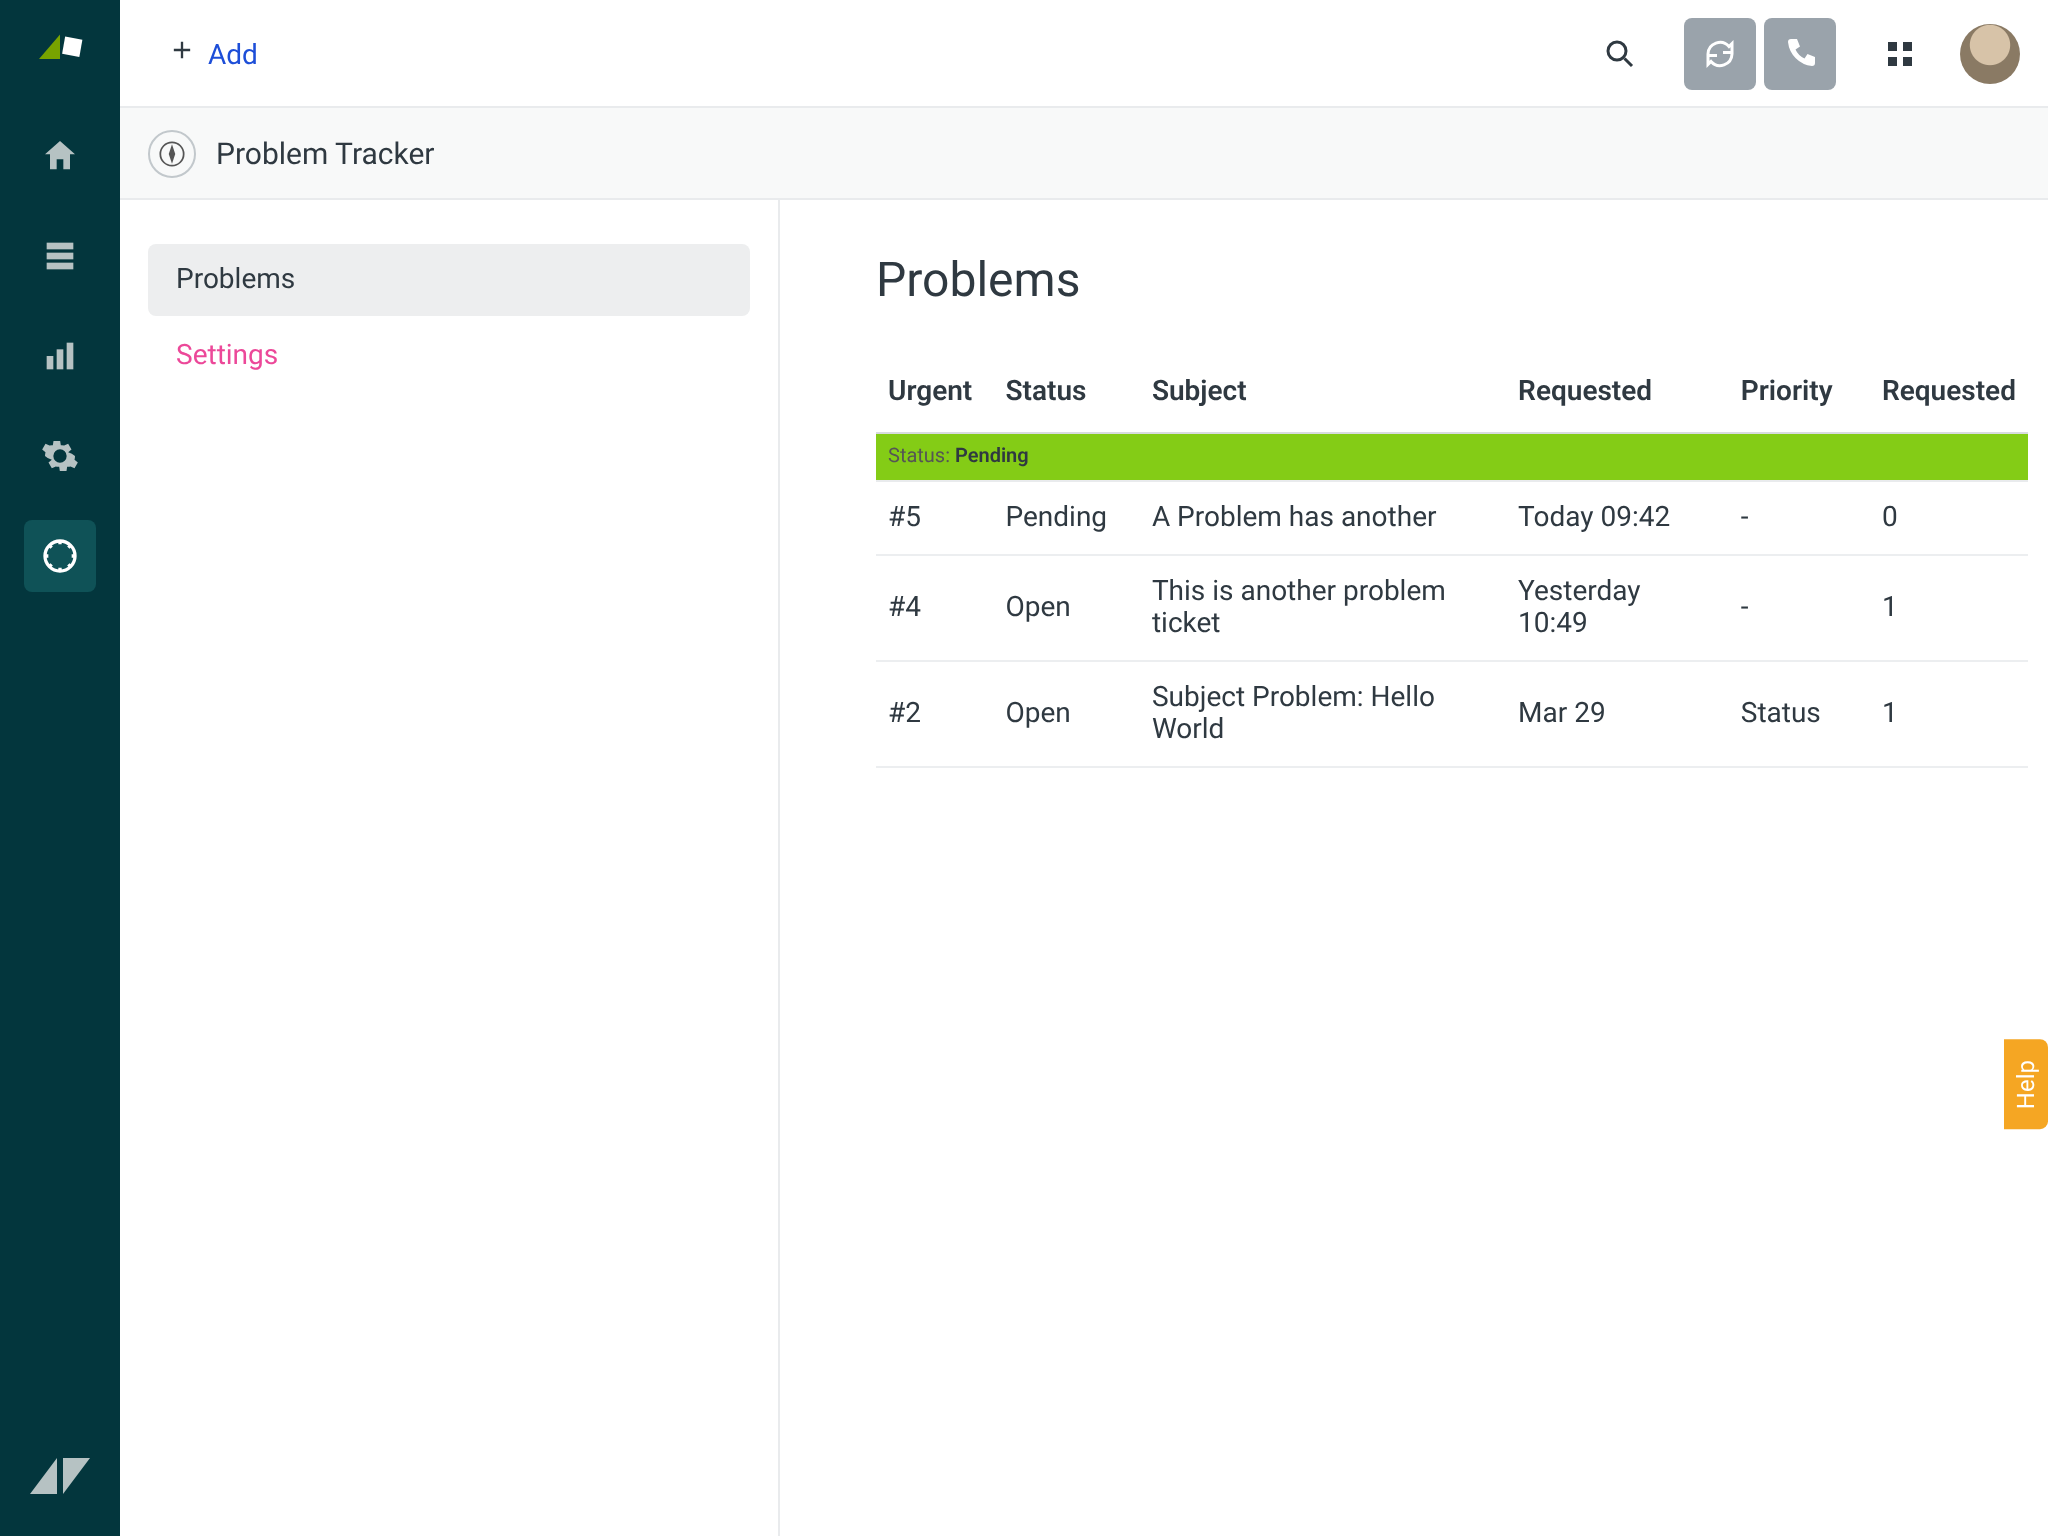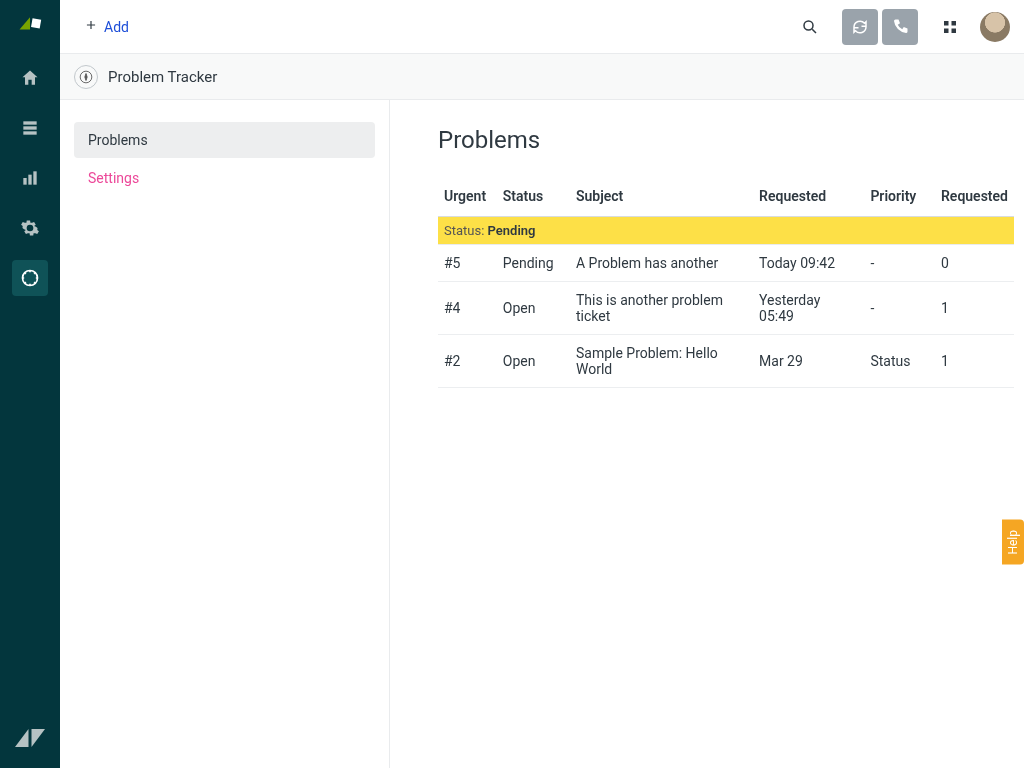--- a/index.html
+++ b/index.html
@@ -38,21 +38,21 @@
 .sidebar { width:330px; border-right:1px solid #e9ebed; padding:22px 14px 0 14px; }
 .side-item { padding:10px 14px; border-radius:4px; font-size:14px; color:#ec4899; cursor:pointer; margin-bottom:2px; }
 .side-item.active { background:#edeeef; color:#2f3941; }
 
 .panel { flex:1; padding:26px 10px 0 32px; overflow:auto; }
 .panel h1 { font-size:24px; font-weight:400; margin-bottom:26px; color:#2f3941; }
 
 
 table { width:100%; border-collapse:collapse; font-size:14px; }
 thead th { text-align:left; font-weight:600; padding:8px 6px 12px 6px; border-bottom:1px solid #d8dcde; color:#2f3941; }
-tr.group td { background:#fde047; padding:6px 6px; font-size:13px; color:#555; border-bottom:1px solid #e9ebed; }
+tr.group td { background:#84cc16; padding:6px 6px; font-size:10px; color:#555; border-bottom:1px solid #e9ebed; }
 tr.group td .glabel { font-weight:400; }
 tr.group td .gval { font-weight:600; color:#2f3941; }
 tbody tr.row td { padding:10px 6px; border-bottom:1px solid #eceef0; color:#2f3941; }
 .col-ticket { width:60px; }
 .col-status { width:76px; }
 .col-subject { width:214px; }
 .col-requested { width:120px; }
 .col-priority { width:74px; }
 .col-incidents { width:60px; }
 
@@ -191,28 +191,28 @@
               <td>Pending</td>
               <td>A Problem has another</td>
               <td>Today 09:42</td>
               <td>-</td>
               <td>0</td>
             </tr>
             <tr class="row">
               <td>#4</td>
               <td>Open</td>
               <td>This is another problem ticket</td>
-              <td>Yesterday 05:49</td>
+              <td>Yesterday 10:49</td>
               <td>-</td>
               <td>1</td>
             </tr>
             <tr class="row">
               <td>#2</td>
               <td>Open</td>
-              <td>Sample Problem: Hello World</td>
+              <td>Subject Problem: Hello World</td>
               <td>Mar 29</td>
               <td>Status</td>
               <td>1</td>
             </tr>
           </tbody>
         </table>
       </div>
     </div>
   </div>
 </div>

